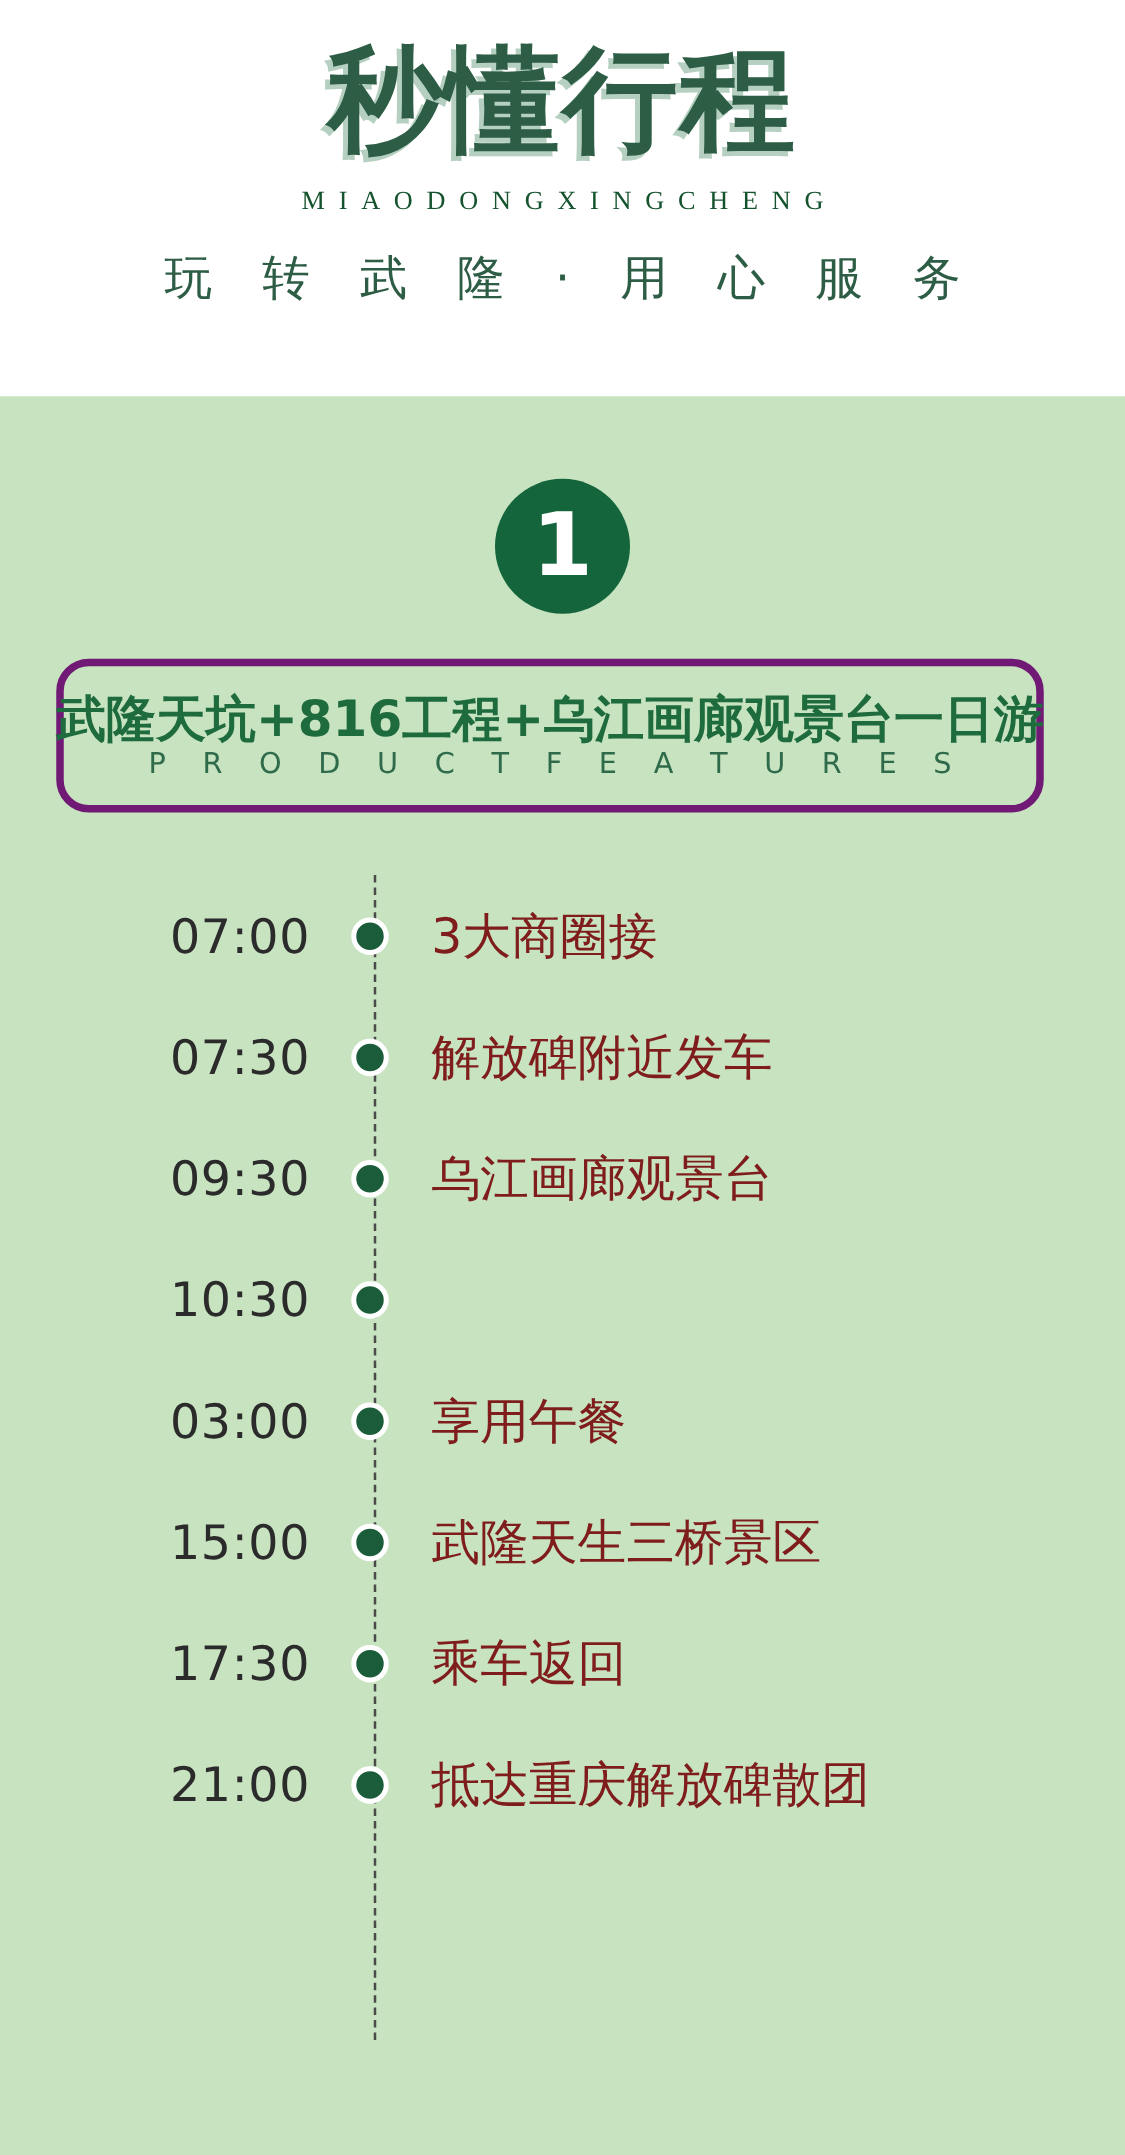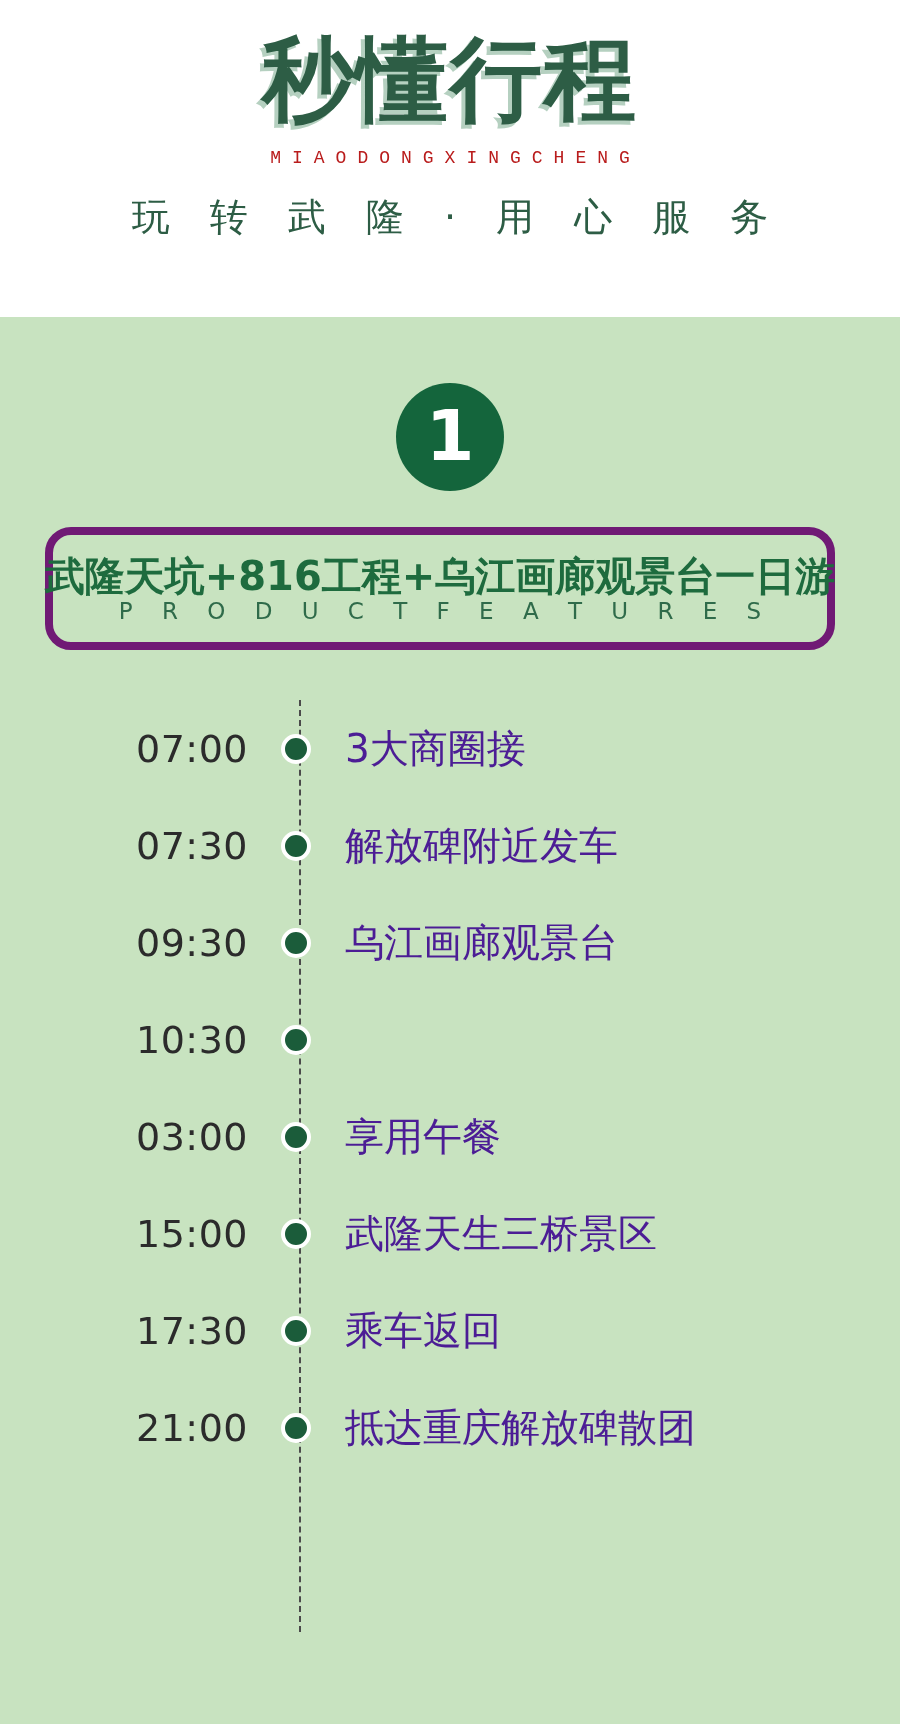--- a/index.html
+++ b/index.html
@@ -23,24 +23,24 @@
     line-height:1.0;
     font-weight:bold;
     color:#2d5d45;
     letter-spacing:2px;
     text-shadow:-4px 4px 0 rgba(120,170,140,0.55);
     font-family:"DejaVu Sans","Liberation Sans",sans-serif;
     white-space:nowrap;
   }
   .brand-pinyin{
     margin-top:22px;
-    font-family:Liberation Mono, monospace;
-    font-size:18px;
+    font-family:Liberation Serif, serif;
+    font-size:21px;
     letter-spacing:11px;
-    color:#b91c1c;
+    color:#14532d;
     text-indent:11px;
     white-space:nowrap;
   }
   .brand-slogan{
     margin-top:24px;
     font-size:38px;
     letter-spacing:14px;
     color:#2d5d45;
     text-indent:14px;
     white-space:nowrap;
@@ -66,21 +66,21 @@
     font-weight:bold;
     line-height:1;
     font-family:"DejaVu Sans","Liberation Sans",sans-serif;
     margin-top:-2px;
   }
 
   
   .title-box{
     position:absolute;left:45px;top:527px;
     width:790px;height:123px;
-    border:8px solid #701a75;
+    border:6px solid #701a75;
     border-radius:26px;
     box-sizing:border-box;
     display:flex;flex-direction:column;
     align-items:center;justify-content:center;
   }
   .title-main{
     font-size:40px;
     font-weight:bold;
     color:#1e6b3e;
     letter-spacing:0px;
@@ -123,21 +123,21 @@
   .tl-dot{
     position:absolute;left:281px;
     width:30px;height:30px;border-radius:50%;
     background:#1b5c3a;
     border:4px solid #ffffff;
     box-sizing:border-box;
   }
   .tl-label{
     position:absolute;left:345px;
     font-size:39px;
-    color:#4c1d95;
+    color:#7f1d1d;
     white-space:nowrap;
     font-family:"DejaVu Sans","Liberation Sans",sans-serif;
   }
 </style>
 </head>
 <body>
 
 <div class="header">
   <div class="brand-title">秒懂行程</div>
   <div class="brand-pinyin">MIAODONGXINGCHENG</div>

